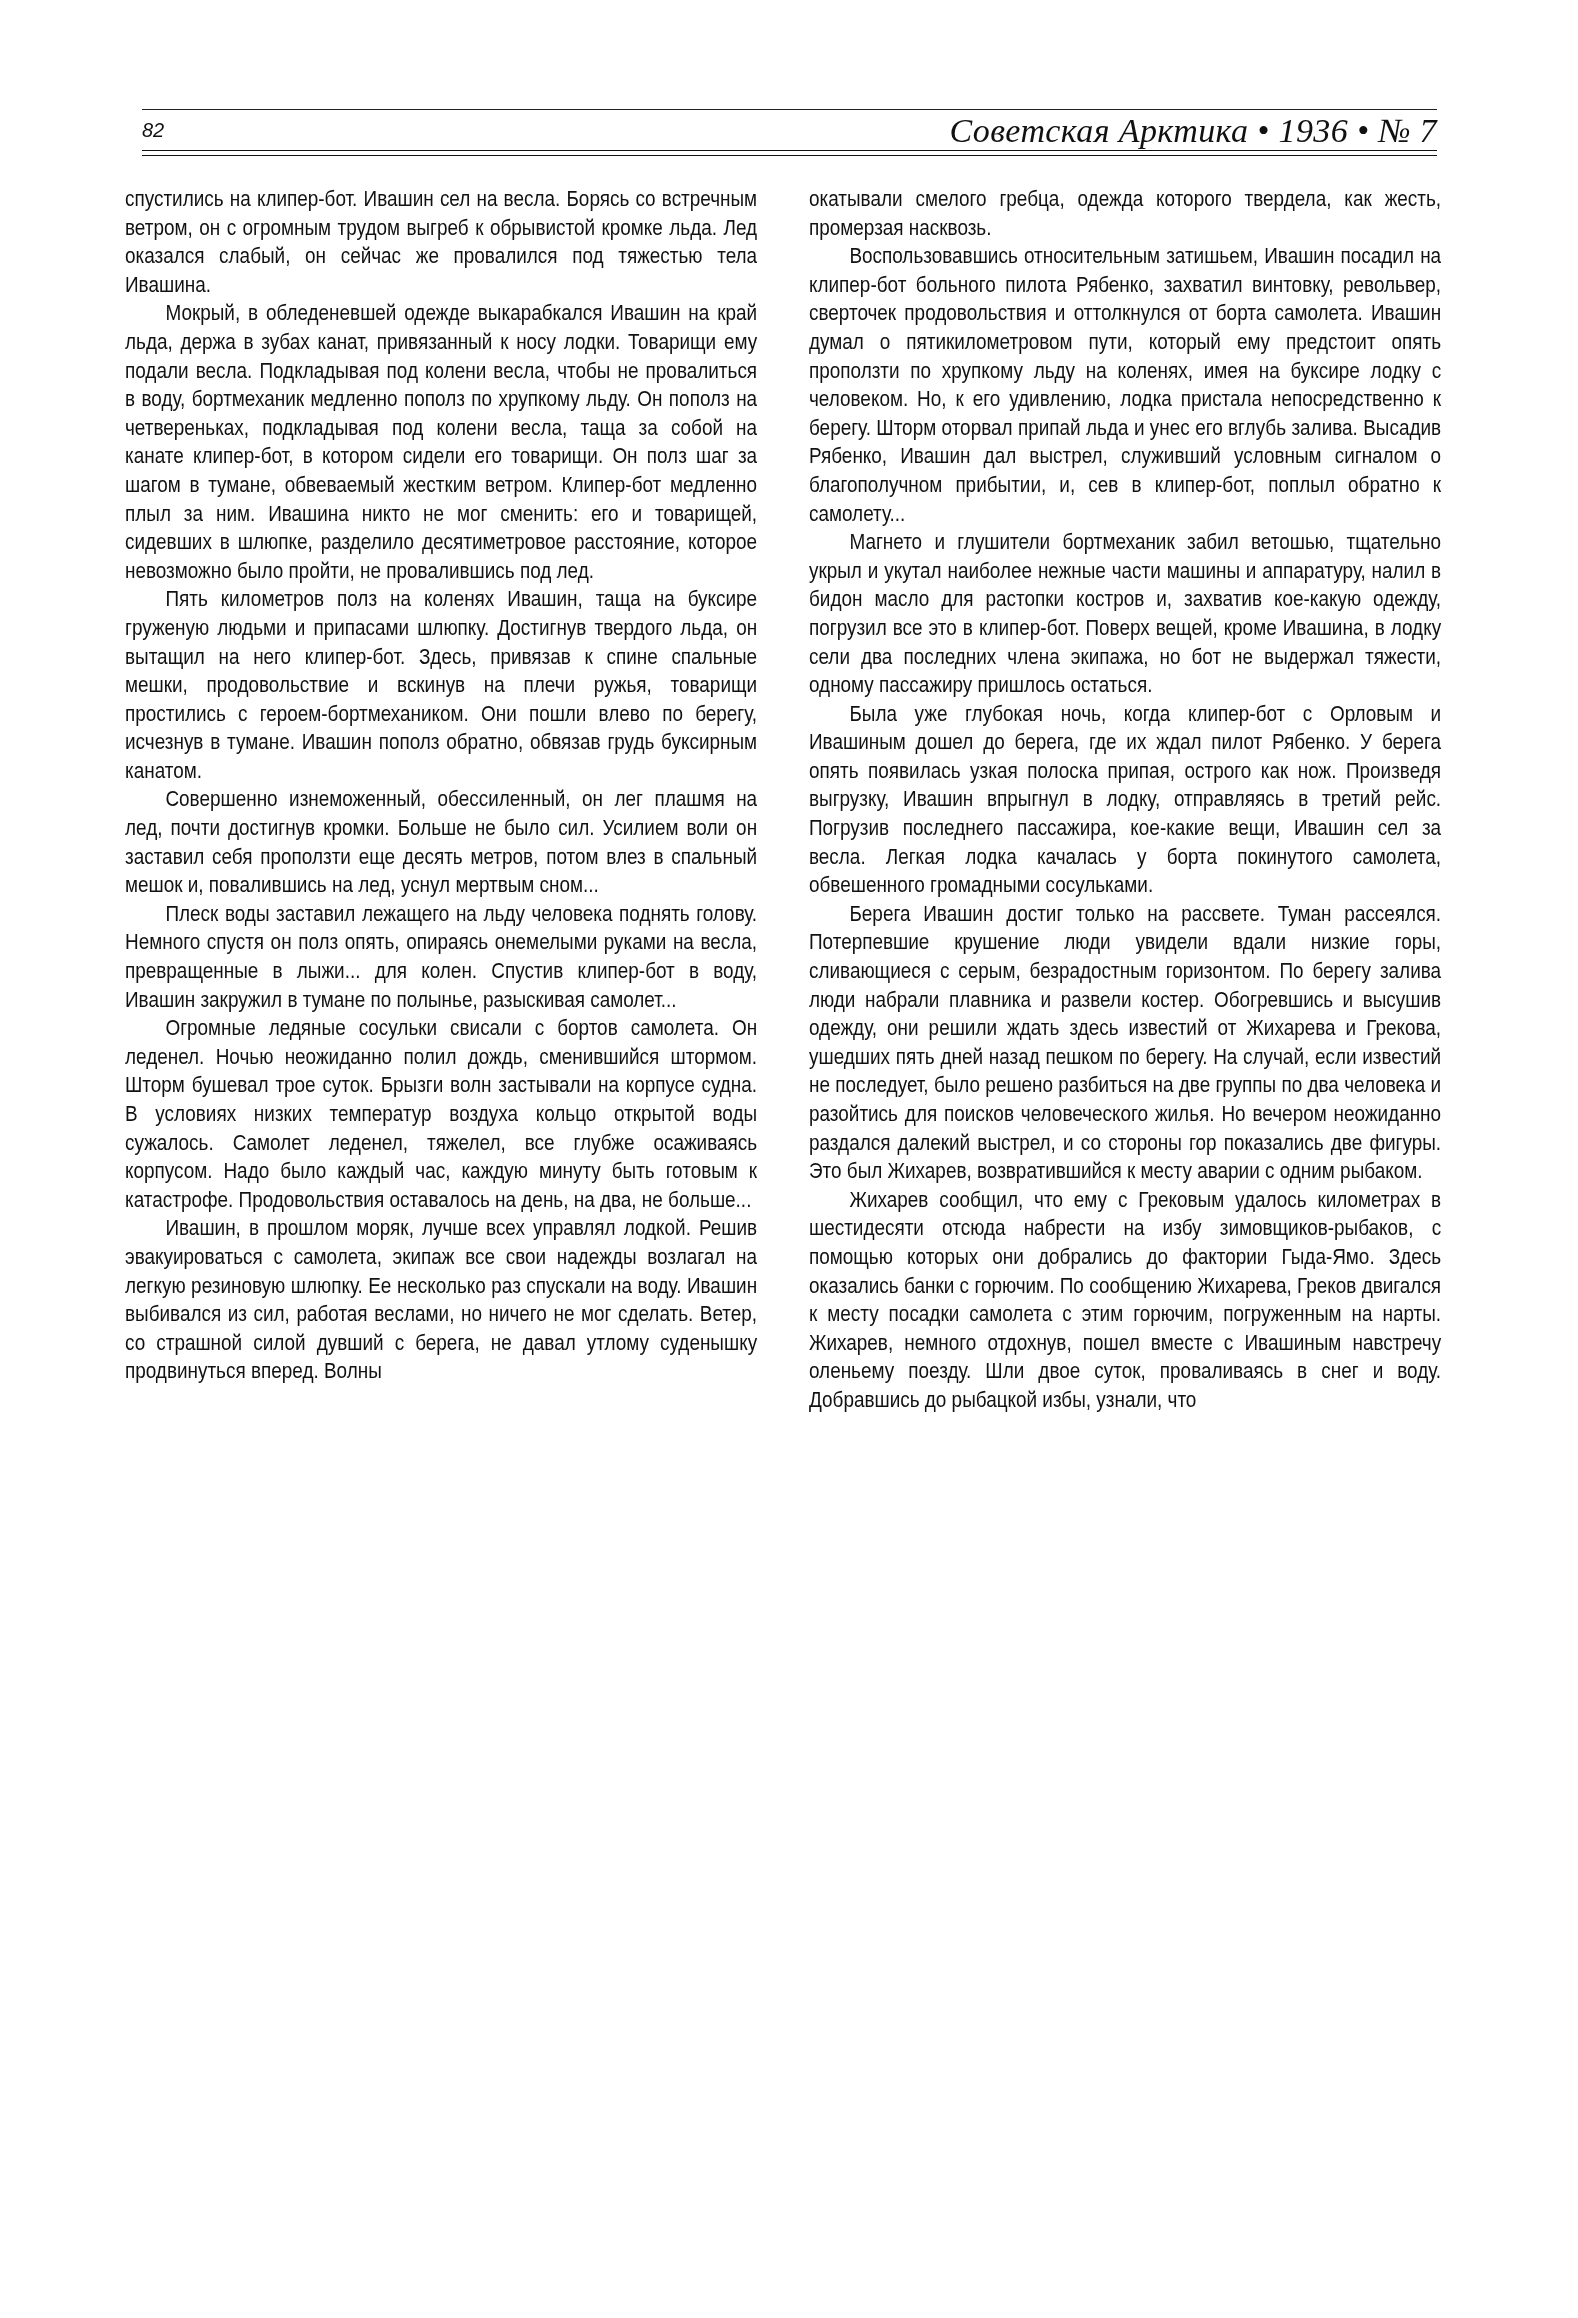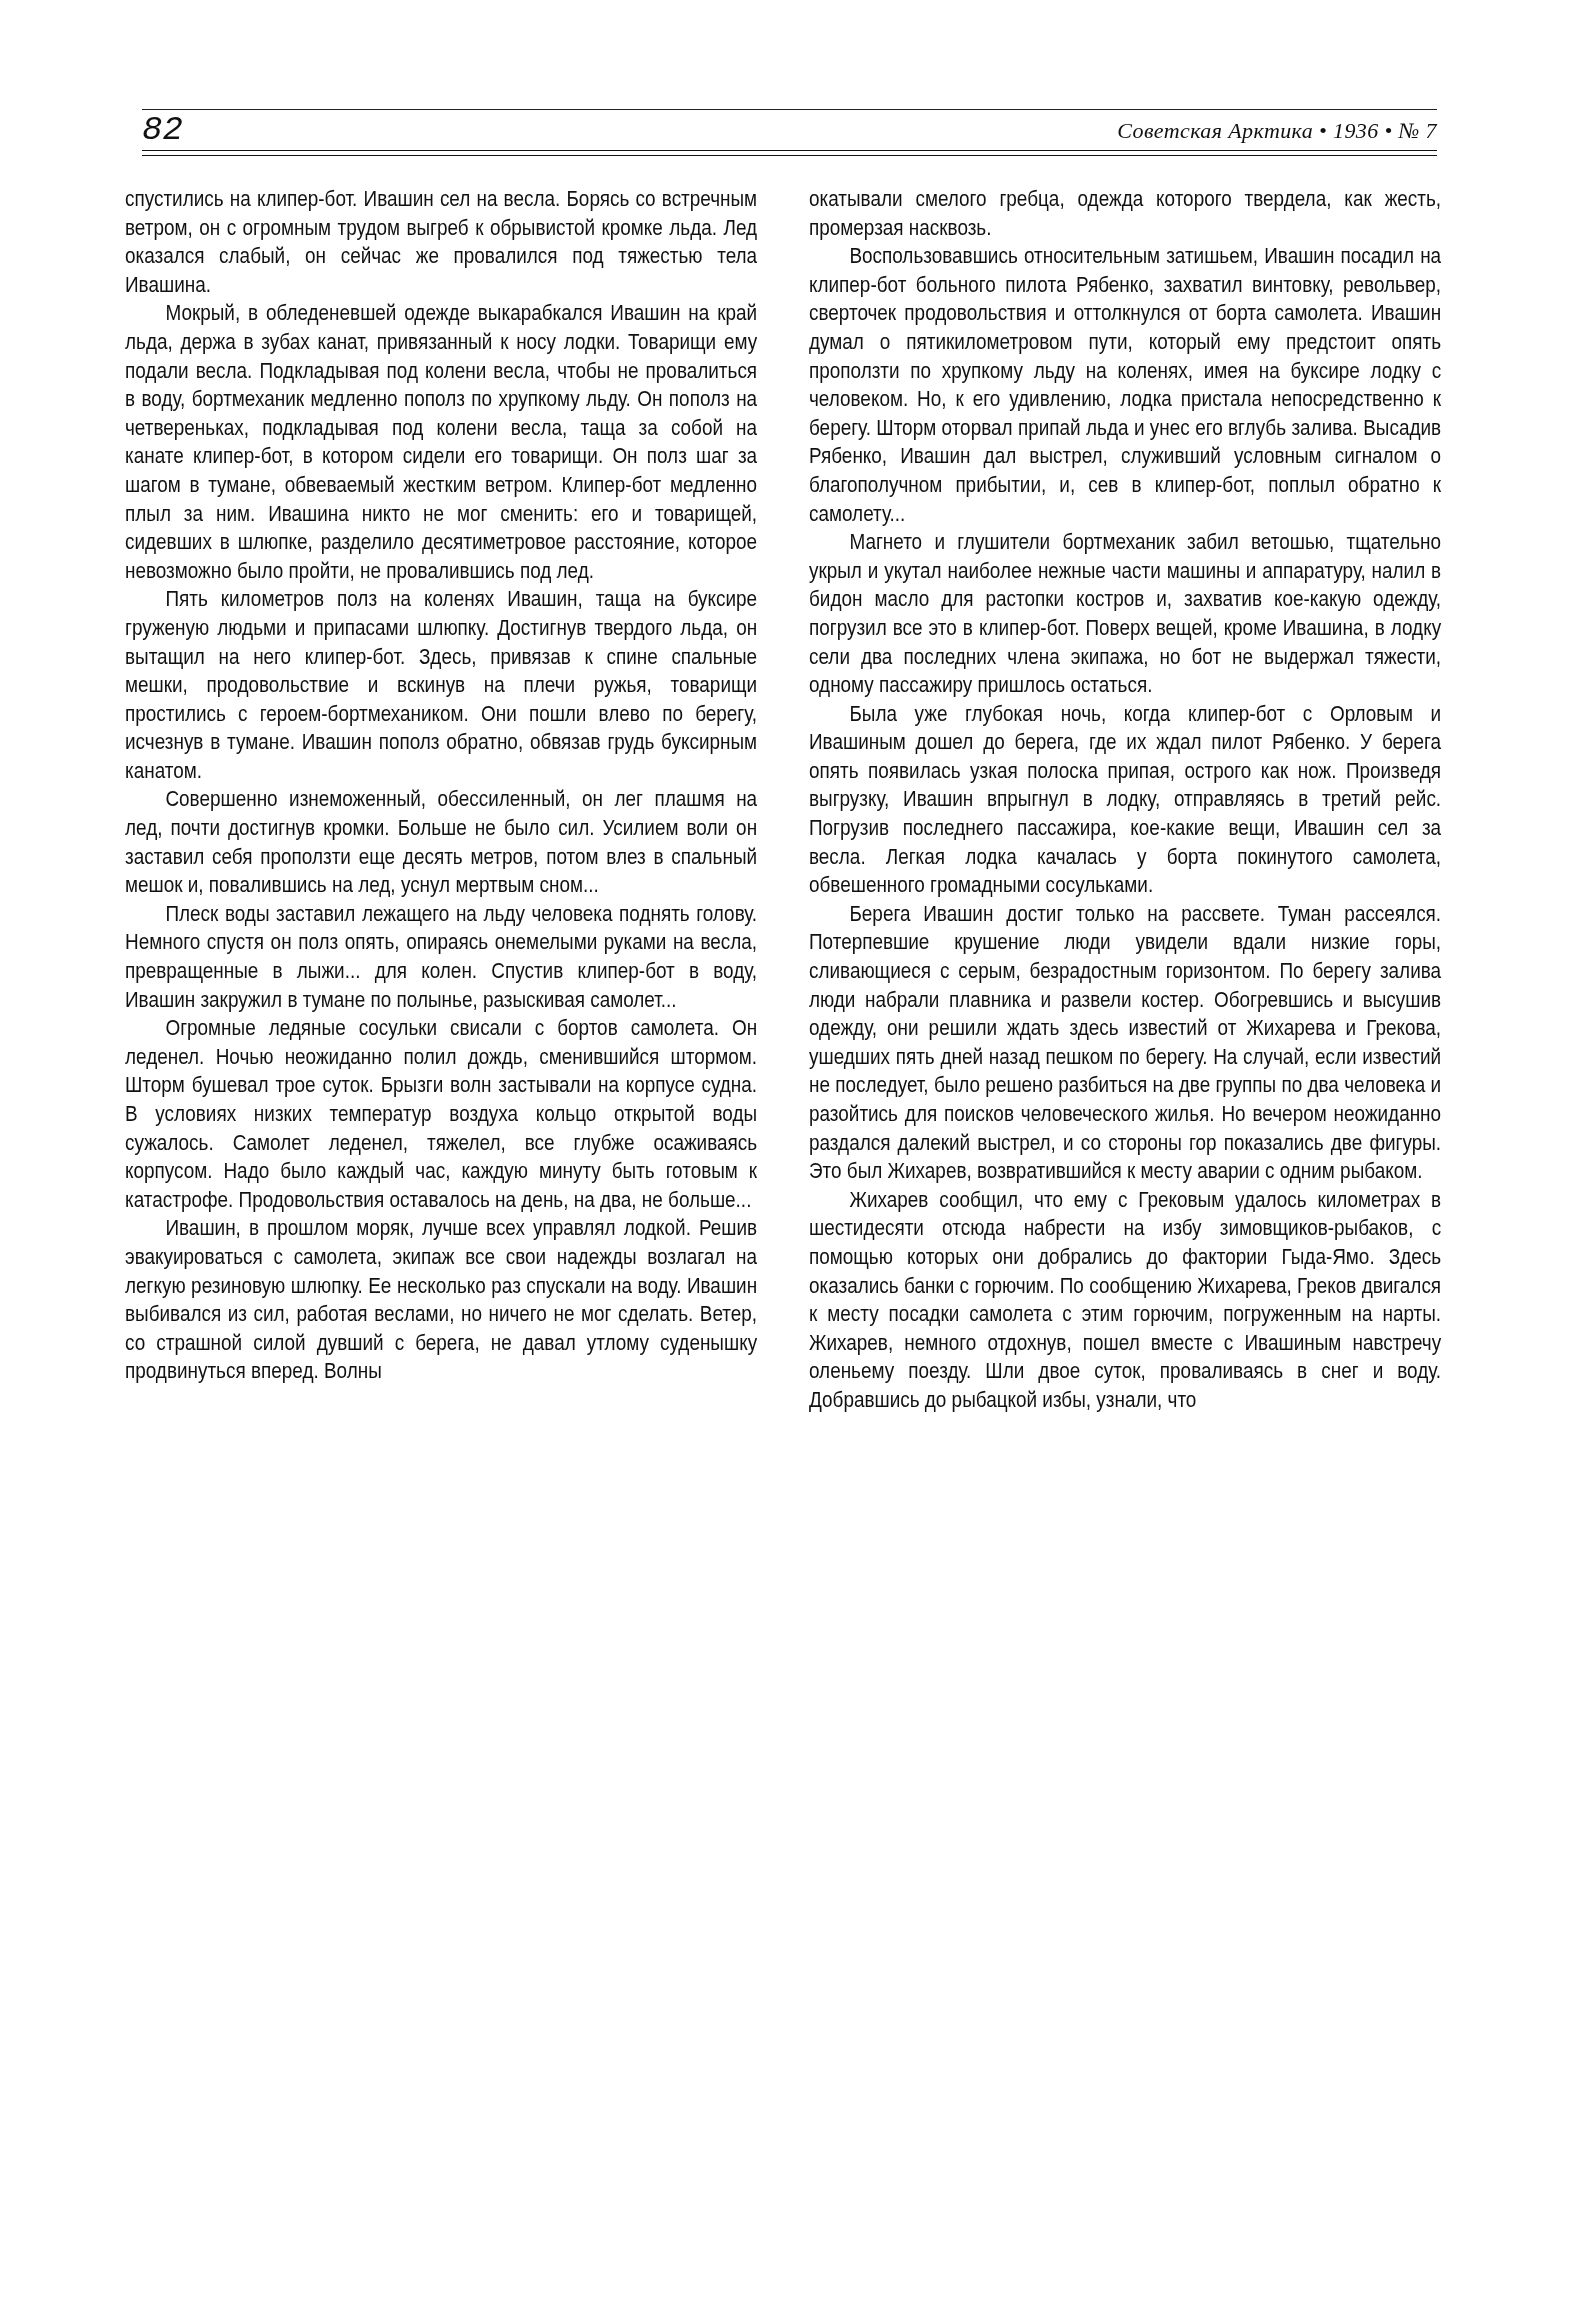--- a/index.html
+++ b/index.html
@@ -1,22 +1,22 @@
 <!DOCTYPE html>
 <html style="font-size:13.4px"><head>
 <meta charset="utf-8">
 <style>
   html, body { margin: 0; padding: 0; background: #ffffff; }
   body { width: 1579px; height: 2319px; position: relative; overflow: hidden; color: #111; }
   .page { position: absolute; left: 0; top: 0; width: 1579px; height: 2319px; }
   .header { position: absolute; left: 142px; top: 107px; width: 1295px; height: 50px; }
   .rule-top { position: absolute; left: 0; top: 1.7px; width: 100%; height: 0; border-top: 1.7px solid #222; }
   .rule-bottom { position: absolute; left: 0; top: 43px; width: 100%; height: 4.2px; border-top: 1.7px solid #111; border-bottom: 1.7px solid #111; }
-  .page-number { position: absolute; left: 0; top: 6.7px; font-family: Liberation Mono, monospace; font-style: italic; font-size: 34px; line-height: 33px; }
-  .running-title { position: absolute; right: 0; top: 6.7px; font-family: "Liberation Serif", serif; font-style: italic; font-size: 22px; line-height: 33px; letter-spacing: 0.4px; }
+  .page-number { position: absolute; left: 0; top: 6.7px; font-family: Liberation Sans, sans-serif; font-style: italic; font-size: 20px; line-height: 33px; }
+  .running-title { position: absolute; right: 0; top: 6.7px; font-family: "Liberation Serif", serif; font-style: italic; font-size: 34px; line-height: 33px; letter-spacing: 0.4px; }
   .column { position: absolute; top: 185px; width: 631px; font-family: "Liberation Sans", sans-serif; font-size: 22px; line-height: 28.6px; text-align: justify; transform: scaleX(0.86); transform-origin: left top; }
   .column.left { left: 125px; width: 735px; }
   .column.right { left: 809px; width: 735px; }
   .para { margin: 0; text-indent: 0; }
   .para.indent { text-indent: 47px; }
 </style>
 </head>
 <body>
 
 <div class="page">

